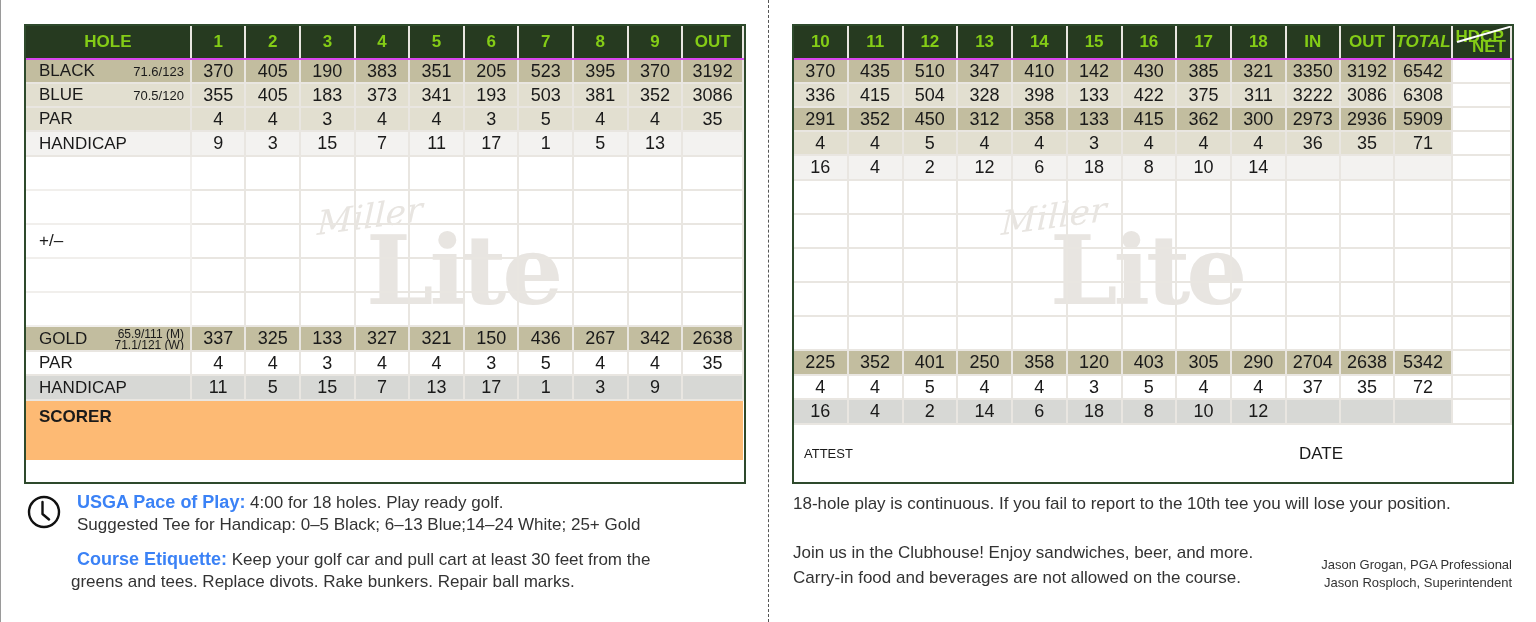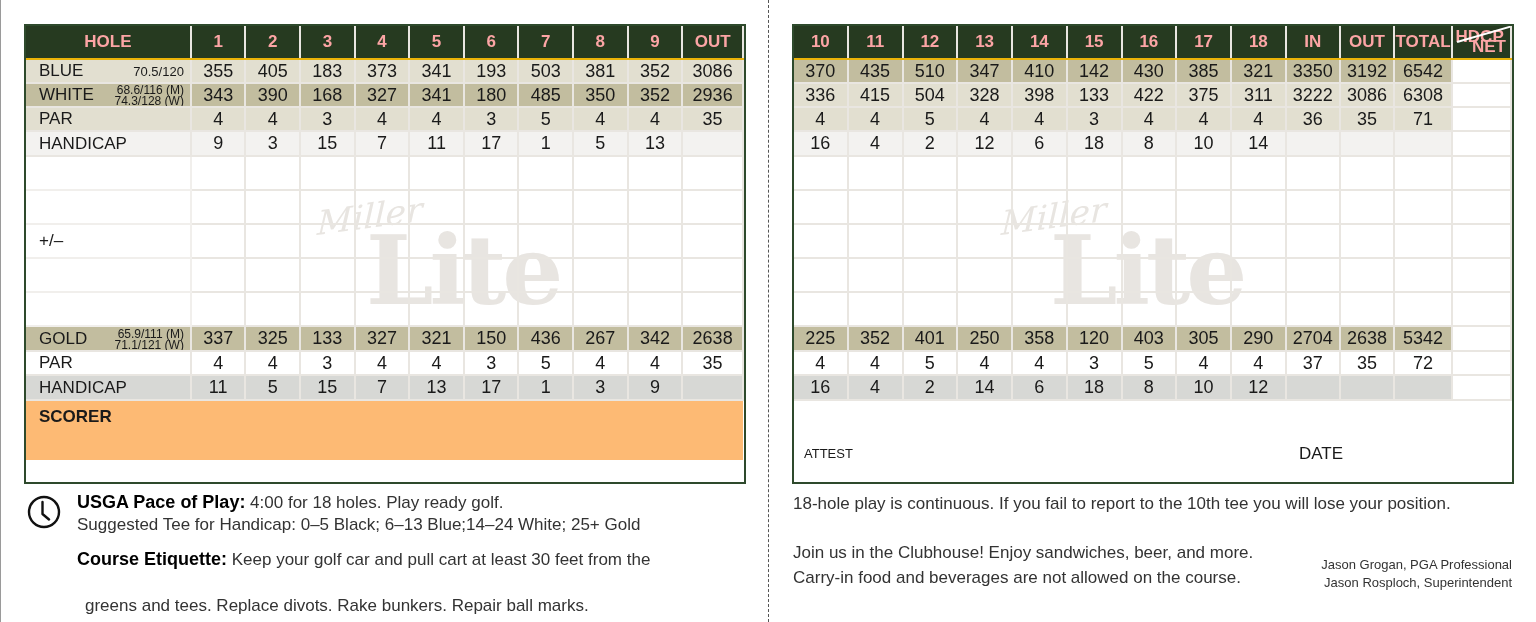--- a/index.html
+++ b/index.html
@@ -13,22 +13,22 @@
   .card { position: absolute; top: 24px; border: 2px solid #2e4a2c; box-sizing: border-box; background: #fff; overflow: hidden; }
   .card.left { left: 24px; width: 722px; height: 460px; }
   .card.right { left: 792px; width: 722px; height: 460px; }
 
   table.grid { border-collapse: collapse; table-layout: fixed; position: relative; z-index: 2; }
   table.grid td, table.grid th {
     border: 2px solid #e9e6e1; padding: 0; text-align: center; vertical-align: middle;
     font-size: 18px; white-space: nowrap; overflow: hidden;
   }
   table.grid th {
-    background: #263a20; color: #fca5a5; font-weight: bold; font-size: 17px;
-    border-top: none; border-bottom: 2px solid #eab308; border-left: 2px solid #dcdcd6; height: 32px;
+    background: #263a20; color: #84cc16; font-weight: bold; font-size: 17px;
+    border-top: none; border-bottom: 2px solid #d946ef; border-left: 2px solid #dcdcd6; height: 32px;
   }
   table.grid th:first-child { border-left: none; }
   .card.left table.grid td:first-child, .card.left table.grid th:first-child { border-left: none; }
   .card.right table.grid td:first-child, .card.right table.grid th:first-child { border-left: none; }
 
   tr.r-black td { background: #c2bd9f; height: 22px; }
   tr.r-blue td { background: #e2dfd0; height: 22px; }
   tr.r-white td { background: #c2bd9f; height: 22px; }
   tr.r-par td { background: #e2dfd0; height: 22px; }
   tr.r-hcp td { background: #f3f2f0; height: 23px; }
@@ -38,41 +38,41 @@
   tr.r-hcp2 td { background: #d7d8d5; height: 23px; }
   tr.r-scorer td { background: #fdba74; height: 53px; border-bottom: none; font-weight: bold; }
   td.hdcp-col { background: #ffffff !important; }
 
   .lbl { text-align: left !important; padding-left: 13px !important; position: relative; font-size: 17px !important; }
   .lbl .name { display: inline-block; }
   .lbl .rating { position: absolute; right: 6px; top: 50%; transform: translateY(-45%); font-size: 12px; line-height: 11px; text-align: right; }
   .lbl .rating.single { font-size: 13px; }
   tr.r-blank td.lbl { border-color: #f1efec; }
   th.hole-lbl { text-align: left; padding-left: 14px; }
-  th.total-h { font-size: 14px; }
+  th.total-h { font-size: 14px; font-style: italic; }
   th.hdcp-h { position: relative; font-size: 12px; font-weight: normal; }
   th.hdcp-h .h1 { position: absolute; left: 3px; top: 1px; }
   th.hdcp-h .h2 { position: absolute; right: 4px; bottom: 1px; text-align: center; }
   th.hdcp-h .slash { position: absolute; left: 4px; top: 15px; width: 58px; height: 1.5px; background: #fff; transform: rotate(-16deg); transform-origin: left center; }
   td.scorer-cell { vertical-align: top !important; padding-top: 6px !important; }
   .attest-row { position: absolute; left: 0; top: 404px; width: 100%; height: 52px; z-index: 3; }
   .attest-lbl { position: absolute; left: 10px; top: 16px; font-size: 13px; }
   .date-lbl { position: absolute; left: 505px; top: 14px; font-size: 17px; }
 
   .watermark { position: absolute; z-index: 1; pointer-events: none; }
   .watermark .miller { position: absolute; left: 0; top: 0; font-family: "DejaVu Serif", serif; font-style: italic; font-size: 34px; color: #e8e5e1; transform: skewX(-10deg) rotate(-8deg); }
   .watermark .lite { position: absolute; left: 48px; top: 18px; font-family: "DejaVu Serif", serif; font-weight: bold; font-size: 96px; color: #e8e5e1; letter-spacing: -4px; }
 
   .notes-left { position: absolute; left: 24px; top: 492px; width: 720px; font-size: 17px; color: #333; }
   .clock { position: absolute; left: 3px; top: 3px; width: 34px; height: 34px; }
   .nl-line1 { position: absolute; left: 53px; top: 0; }
   .nl-line2 { position: absolute; left: 53px; top: 23px; }
   .nl-line3 { position: absolute; left: 53px; top: 57px; }
-  .nl-line4 { position: absolute; left: 61px; top: 80px; margin-top: 24px; }
-  .bold { font-weight: bold; font-size: 18px; color: #000000; }
+  .nl-line4 { position: absolute; left: 47px; top: 80px; }
+  .bold { font-weight: bold; font-size: 18px; color: #3b82f6; }
 
   .notes-right { position: absolute; left: 792px; top: 492px; width: 722px; font-size: 17px; color: #333; }
   .nr-line1 { position: absolute; left: 1px; top: 2px; text-align: center; }
   .nr-line2 { position: absolute; left: 1px; top: 51px; }
   .nr-line3 { position: absolute; left: 1px; top: 76px; }
   .staff { position: absolute; right: 2px; top: 64px; text-align: right; font-size: 13px; line-height: 18px; color: #333; }
 </style>
 </head>
 <body>
 
@@ -105,45 +105,45 @@
       <th>2</th>
       <th>3</th>
       <th>4</th>
       <th>5</th>
       <th>6</th>
       <th>7</th>
       <th>8</th>
       <th>9</th>
       <th>OUT</th>
     </tr>
+    <tr class="r-black">
+      <td class="lbl"><span class="name">BLACK</span><span class="rating single">71.6/123</span></td>
+    <td>370</td>
+          <td>405</td>
+          <td>190</td>
+          <td>383</td>
+          <td>351</td>
+          <td>205</td>
+          <td>523</td>
+          <td>395</td>
+          <td>370</td>
+          <td>3192</td>
+        </tr>
     <tr class="r-blue">
       <td class="lbl"><span class="name">BLUE</span><span class="rating single">70.5/120</span></td>
     <td>355</td>
           <td>405</td>
           <td>183</td>
           <td>373</td>
           <td>341</td>
           <td>193</td>
           <td>503</td>
           <td>381</td>
           <td>352</td>
           <td>3086</td>
-        </tr>
-    <tr class="r-white">
-      <td class="lbl"><span class="name">WHITE</span><span class="rating"><span>68.6/116 (M)</span><br><span>74.3/128 (W)</span></span></td>
-    <td>343</td>
-          <td>390</td>
-          <td>168</td>
-          <td>327</td>
-          <td>341</td>
-          <td>180</td>
-          <td>485</td>
-          <td>350</td>
-          <td>352</td>
-          <td>2936</td>
         </tr>
     <tr class="r-par">
       <td class="lbl">PAR</td>
     <td>4</td>
           <td>4</td>
           <td>3</td>
           <td>4</td>
           <td>4</td>
           <td>3</td>
           <td>5</td>
@@ -340,20 +340,35 @@
           <td>398</td>
           <td>133</td>
           <td>422</td>
           <td>375</td>
           <td>311</td>
           <td>3222</td>
           <td>3086</td>
           <td>6308</td>
           <td class="hdcp-col"></td>
         </tr>
+    <tr class="r-white">
+          <td>291</td>
+          <td>352</td>
+          <td>450</td>
+          <td>312</td>
+          <td>358</td>
+          <td>133</td>
+          <td>415</td>
+          <td>362</td>
+          <td>300</td>
+          <td>2973</td>
+          <td>2936</td>
+          <td>5909</td>
+          <td class="hdcp-col"></td>
+        </tr>
     <tr class="r-par">
           <td>4</td>
           <td>4</td>
           <td>5</td>
           <td>4</td>
           <td>4</td>
           <td>3</td>
           <td>4</td>
           <td>4</td>
           <td>4</td>

